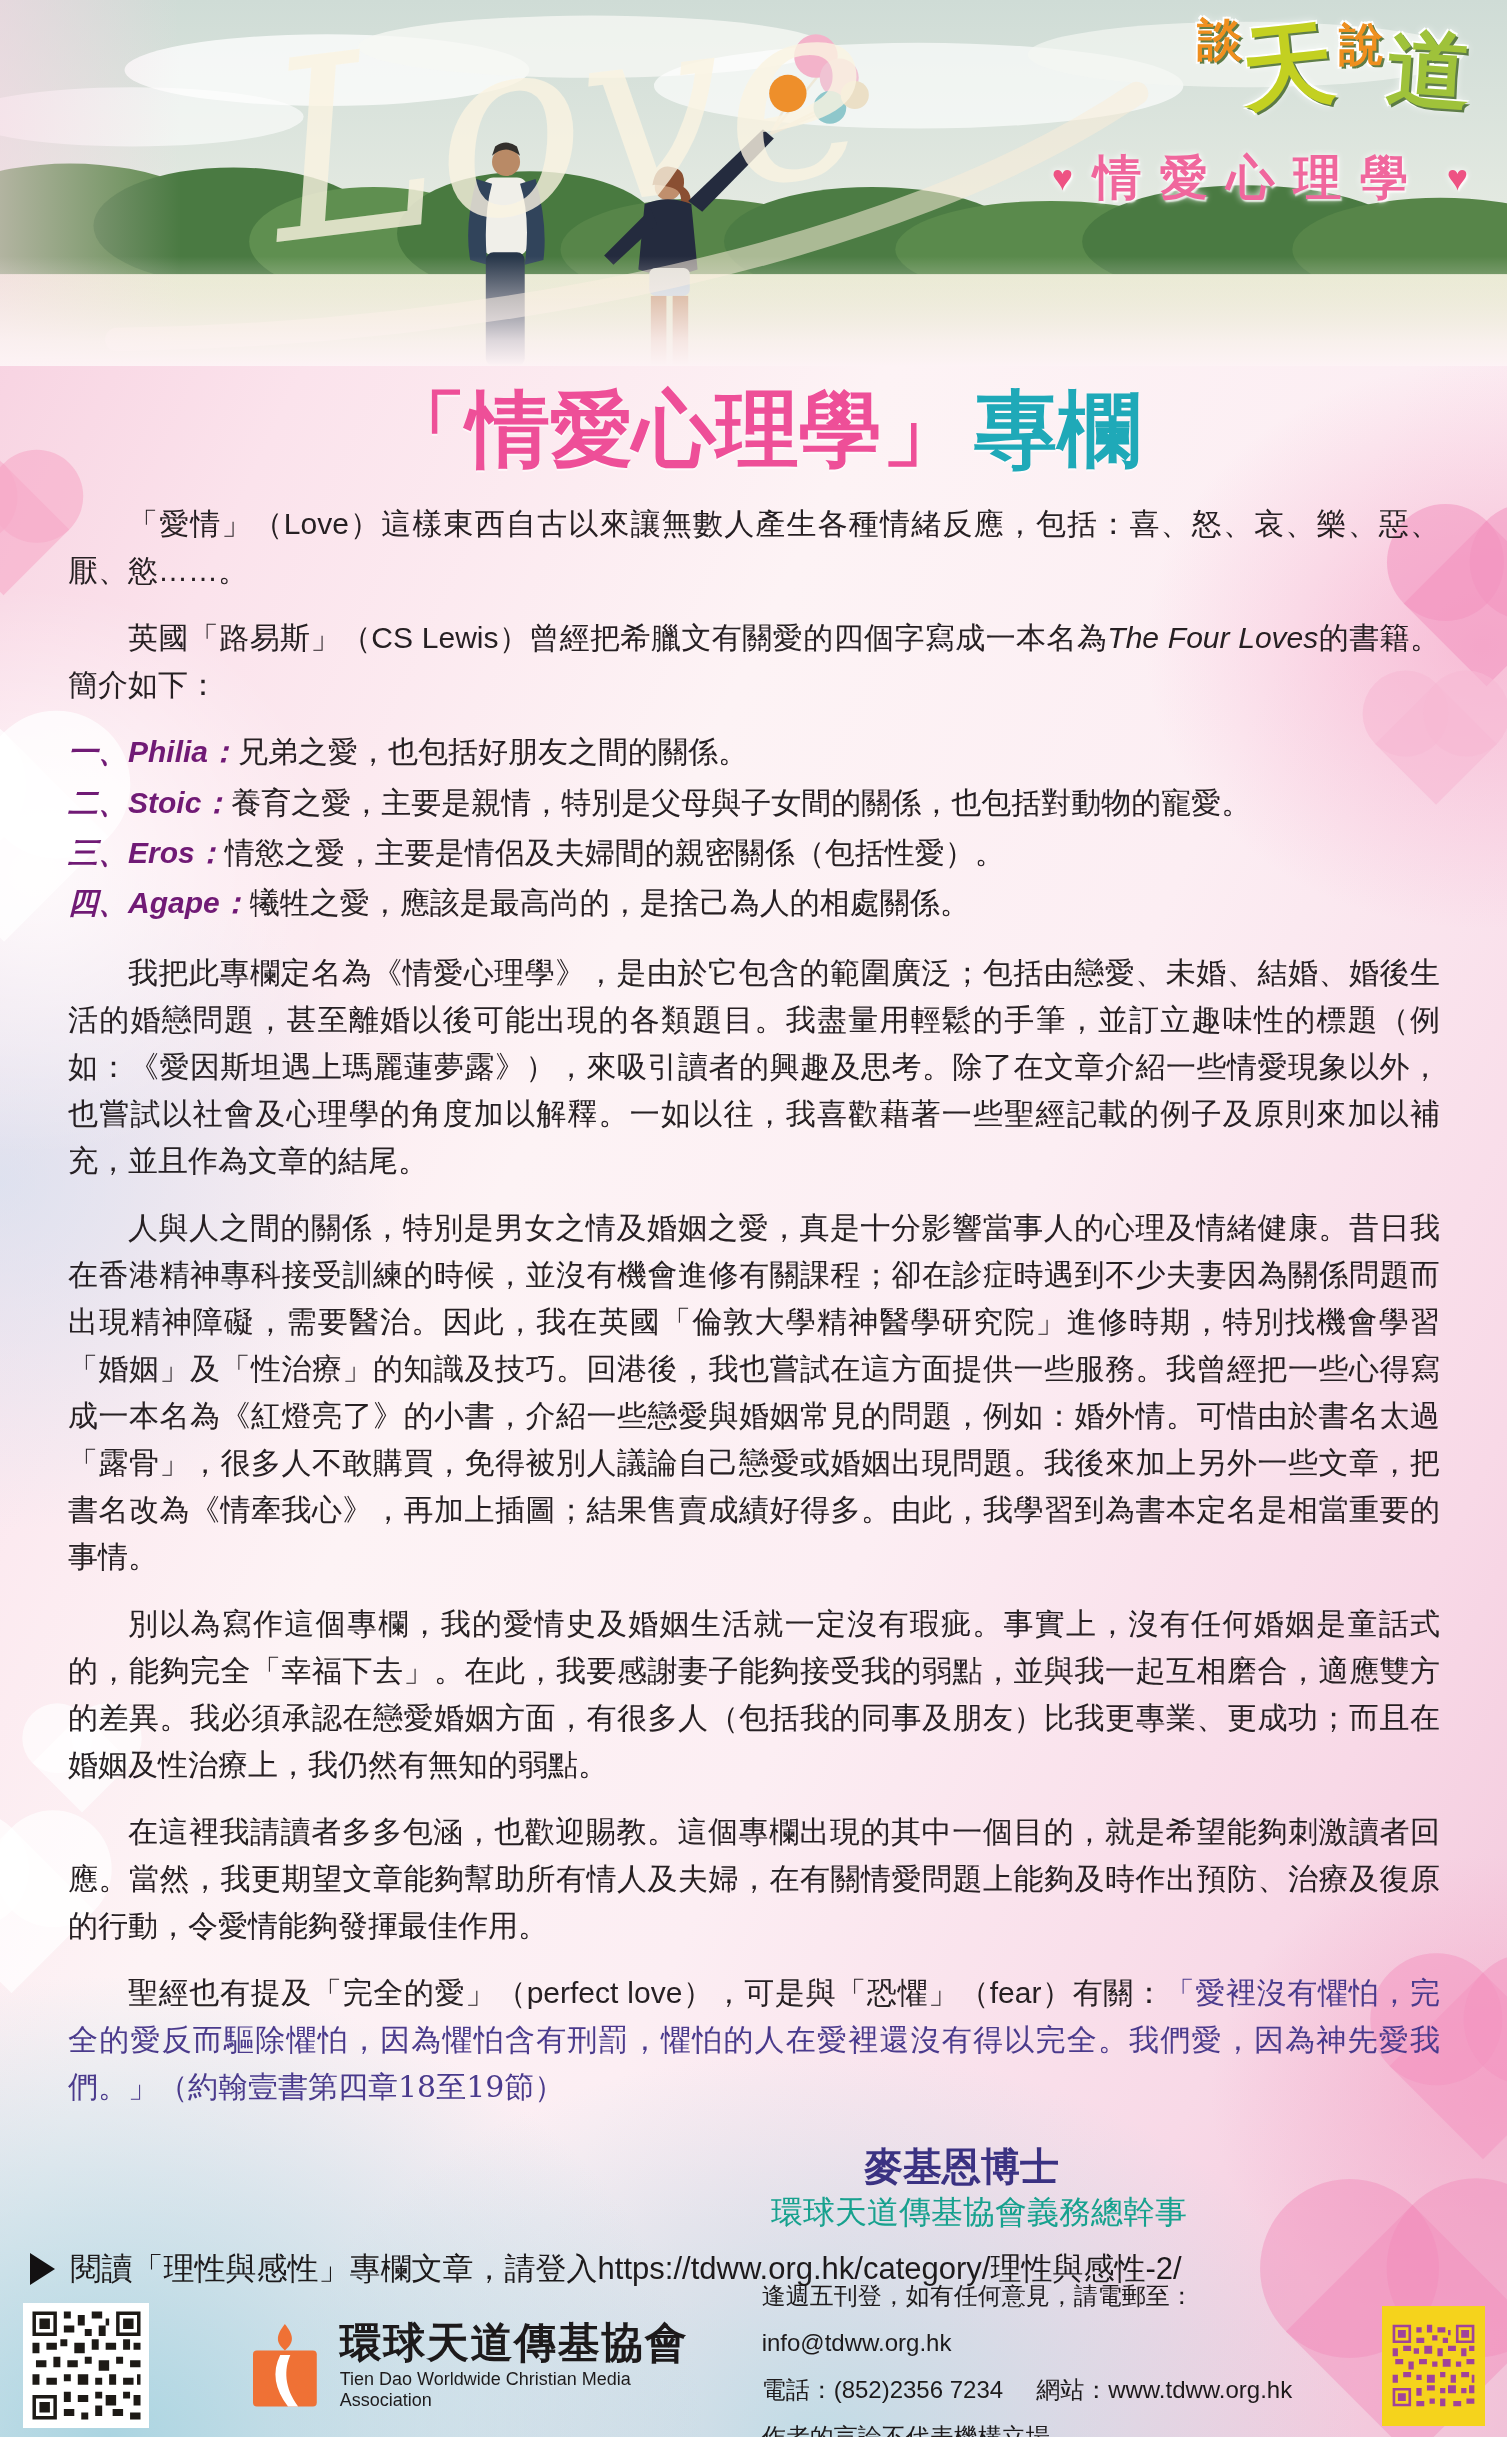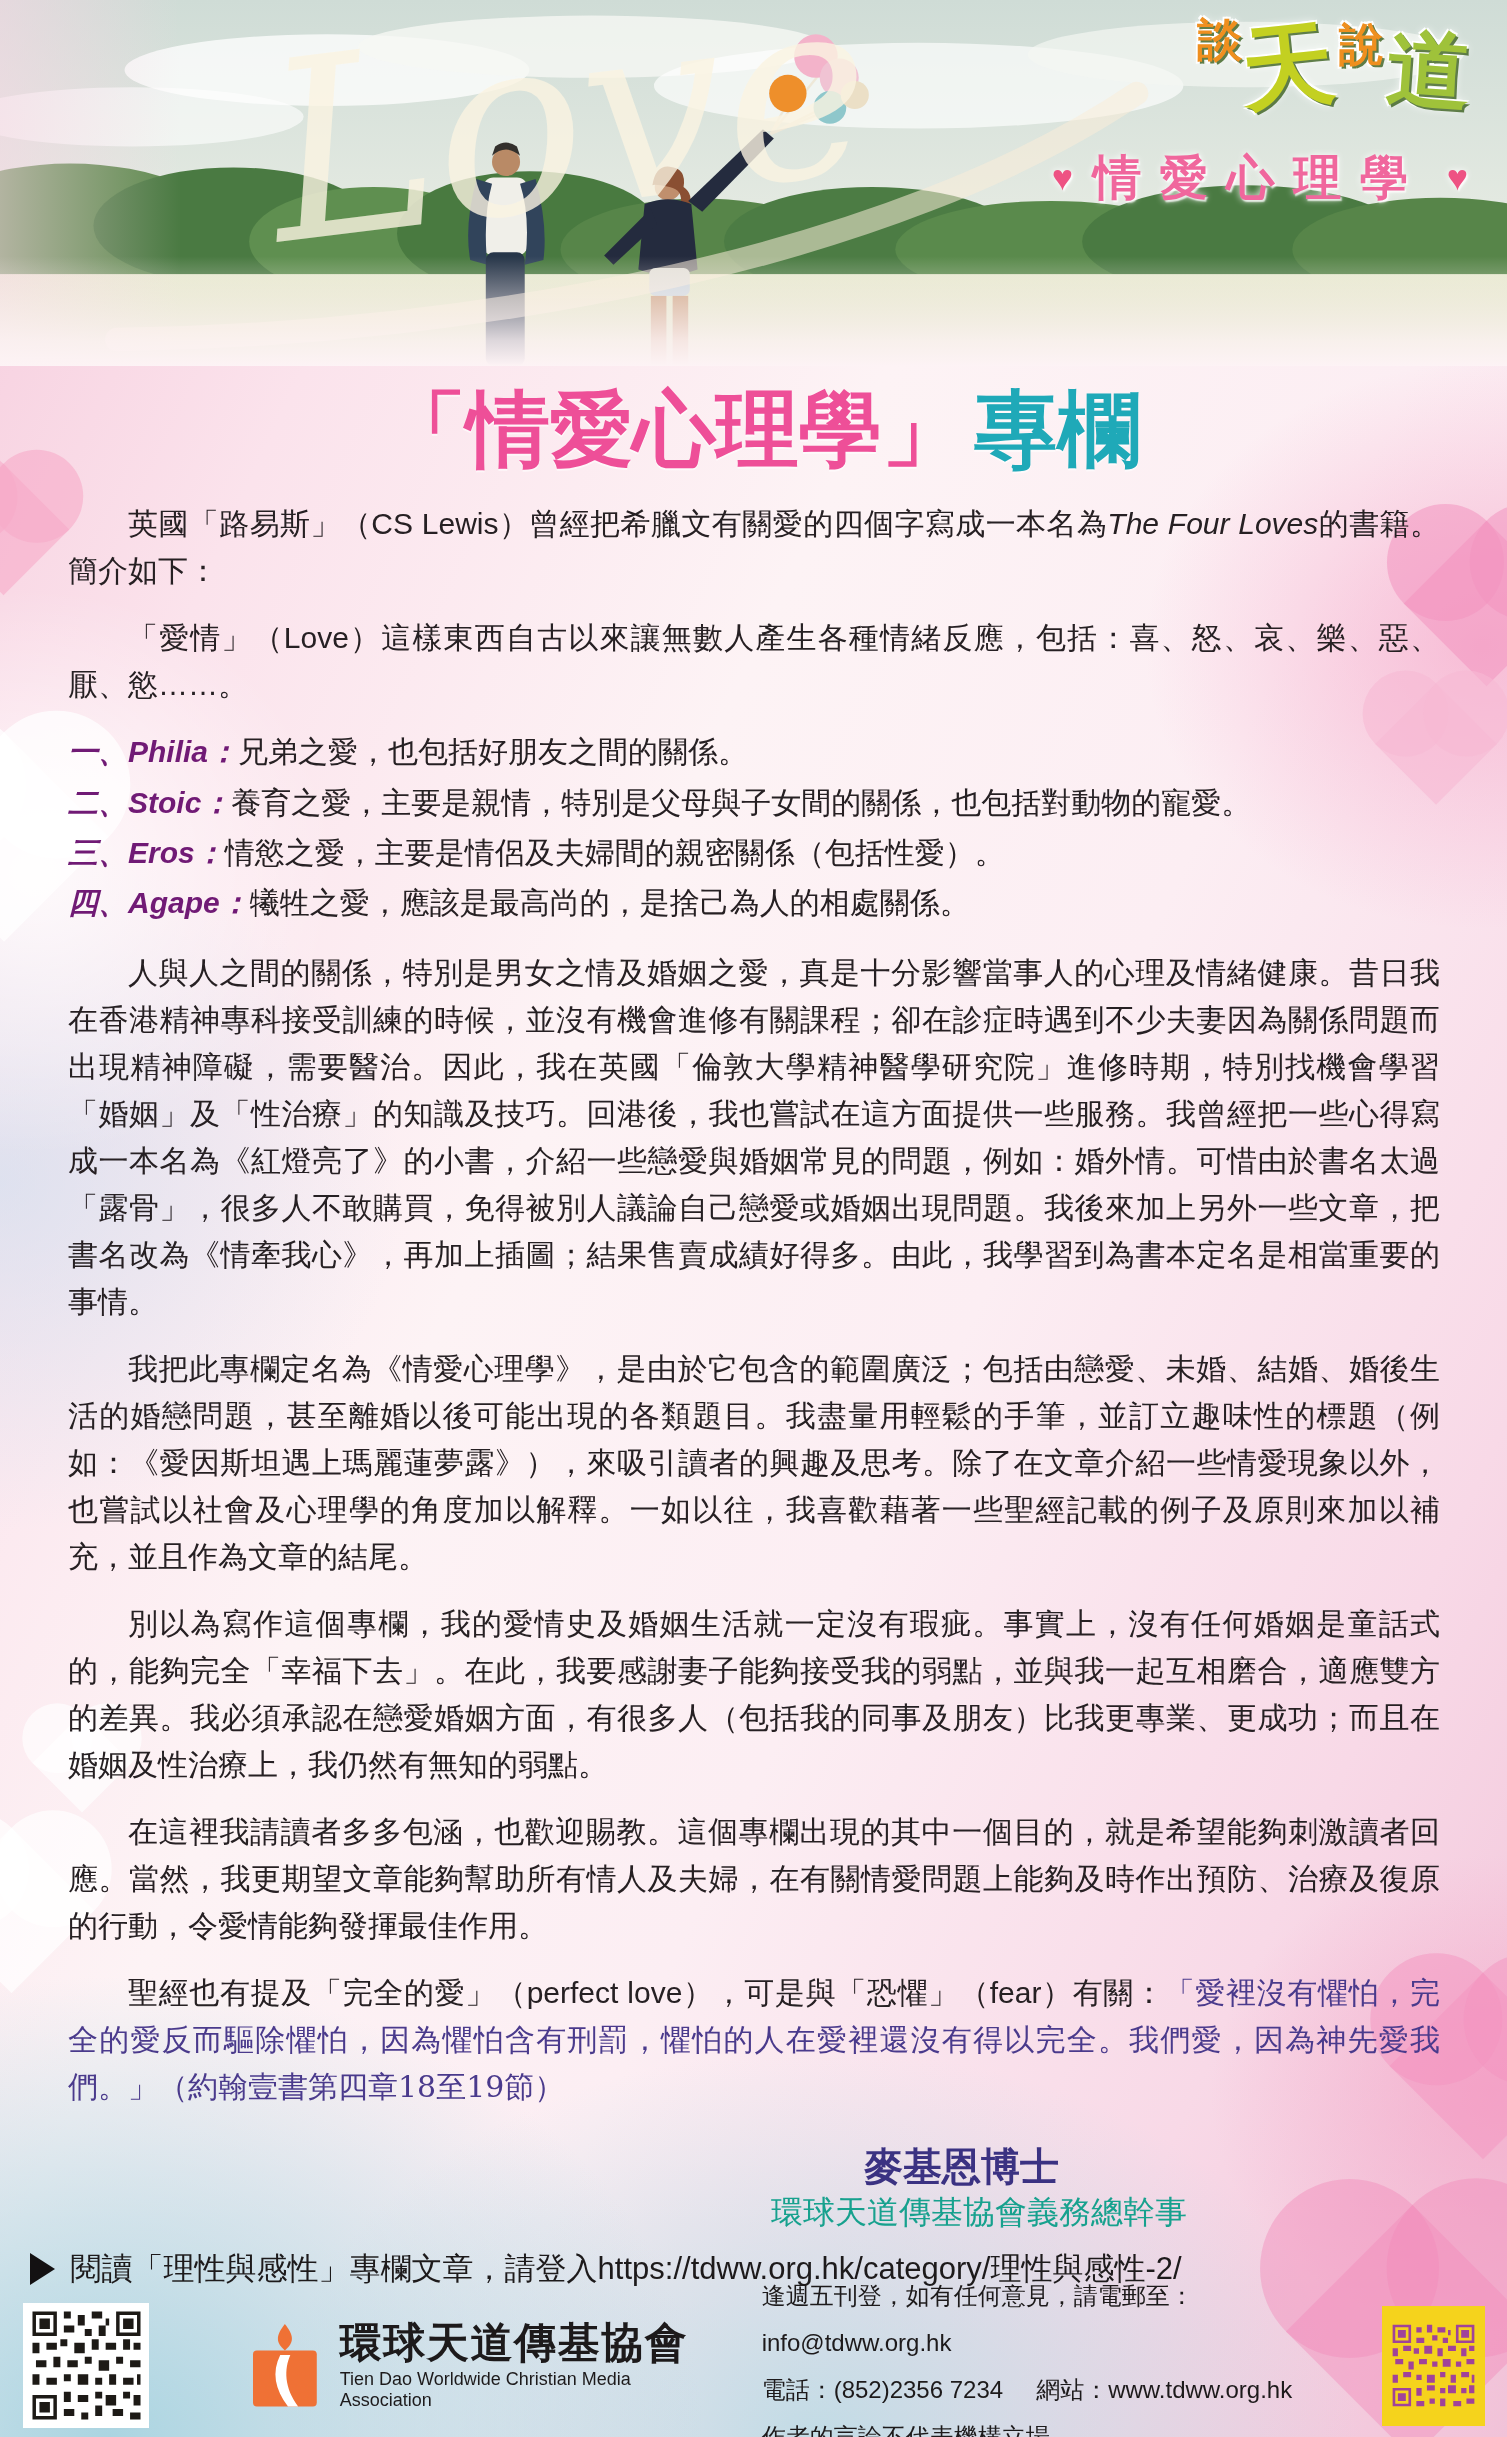--- a/index.html
+++ b/index.html
@@ -172,33 +172,33 @@
     <span>情愛心理學</span>
     <span class="hrt">♥</span>
   </div>
 </div>
 
 <h1 class="title">
   <span class="t-pink">「情愛心理學」</span><span class="t-teal">專欄</span>
 </h1>
 
 <div class="content">
+  <p class="para">「愛情」（Love）這樣東西自古以來讓無數人產生各種情緒反應，包括：喜、怒、哀、樂、惡、厭、慾……。</p>
+
   <p class="para"><span>英國「路易斯」（CS Lewis）曾經把希臘文有關愛的四個字寫成一本名為</span><span class="book-title">The Four Loves</span><span>的書籍。簡介如下：</span></p>
-
-  <p class="para">「愛情」（Love）這樣東西自古以來讓無數人產生各種情緒反應，包括：喜、怒、哀、樂、惡、厭、慾……。</p>
 
   <ul class="loves">
     <li><span class="love-label">一、Philia：</span><span>兄弟之愛，也包括好朋友之間的關係。</span></li>
     <li><span class="love-label">二、Stoic：</span><span>養育之愛，主要是親情，特別是父母與子女間的關係，也包括對動物的寵愛。</span></li>
     <li><span class="love-label">三、Eros：</span><span>情慾之愛，主要是情侶及夫婦間的親密關係（包括性愛）。</span></li>
     <li><span class="love-label">四、Agape：</span><span>犧牲之愛，應該是最高尚的，是捨己為人的相處關係。</span></li>
   </ul>
 
+  <p class="para">我把此專欄定名為《情愛心理學》，是由於它包含的範圍廣泛；包括由戀愛、未婚、結婚、婚後生活的婚戀問題，甚至離婚以後可能出現的各類題目。我盡量用輕鬆的手筆，並訂立趣味性的標題（例如：《愛因斯坦遇上瑪麗蓮夢露》），來吸引讀者的興趣及思考。除了在文章介紹一些情愛現象以外，也嘗試以社會及心理學的角度加以解釋。一如以往，我喜歡藉著一些聖經記載的例子及原則來加以補充，並且作為文章的結尾。</p>
   <p class="para">人與人之間的關係，特別是男女之情及婚姻之愛，真是十分影響當事人的心理及情緒健康。昔日我在香港精神專科接受訓練的時候，並沒有機會進修有關課程；卻在診症時遇到不少夫妻因為關係問題而出現精神障礙，需要醫治。因此，我在英國「倫敦大學精神醫學研究院」進修時期，特別找機會學習「婚姻」及「性治療」的知識及技巧。回港後，我也嘗試在這方面提供一些服務。我曾經把一些心得寫成一本名為《紅燈亮了》的小書，介紹一些戀愛與婚姻常見的問題，例如：婚外情。可惜由於書名太過「露骨」，很多人不敢購買，免得被別人議論自己戀愛或婚姻出現問題。我後來加上另外一些文章，把書名改為《情牽我心》，再加上插圖；結果售賣成績好得多。由此，我學習到為書本定名是相當重要的事情。</p>
-  <p class="para">我把此專欄定名為《情愛心理學》，是由於它包含的範圍廣泛；包括由戀愛、未婚、結婚、婚後生活的婚戀問題，甚至離婚以後可能出現的各類題目。我盡量用輕鬆的手筆，並訂立趣味性的標題（例如：《愛因斯坦遇上瑪麗蓮夢露》），來吸引讀者的興趣及思考。除了在文章介紹一些情愛現象以外，也嘗試以社會及心理學的角度加以解釋。一如以往，我喜歡藉著一些聖經記載的例子及原則來加以補充，並且作為文章的結尾。</p>
   <p class="para">別以為寫作這個專欄，我的愛情史及婚姻生活就一定沒有瑕疵。事實上，沒有任何婚姻是童話式的，能夠完全「幸福下去」。在此，我要感謝妻子能夠接受我的弱點，並與我一起互相磨合，適應雙方的差異。我必須承認在戀愛婚姻方面，有很多人（包括我的同事及朋友）比我更專業、更成功；而且在婚姻及性治療上，我仍然有無知的弱點。</p>
   <p class="para">在這裡我請讀者多多包涵，也歡迎賜教。這個專欄出現的其中一個目的，就是希望能夠刺激讀者回應。當然，我更期望文章能夠幫助所有情人及夫婦，在有關情愛問題上能夠及時作出預防、治療及復原的行動，令愛情能夠發揮最佳作用。</p>
 
   <p class="para"><span>聖經也有提及「完全的愛」（perfect love），可是與「恐懼」（fear）有關：</span><span class="scripture-quote">「愛裡沒有懼怕，完全的愛反而驅除懼怕，因為懼怕含有刑罰，懼怕的人在愛裡還沒有得以完全。我們愛，因為神先愛我們。」</span><span class="scripture-ref">（約翰壹書第四章18至19節）</span></p>
 </div>
 
 <div class="signature">
   <div class="sig-name">麥基恩博士</div>
   <div class="sig-role">環球天道傳基協會義務總幹事</div>
 </div>

